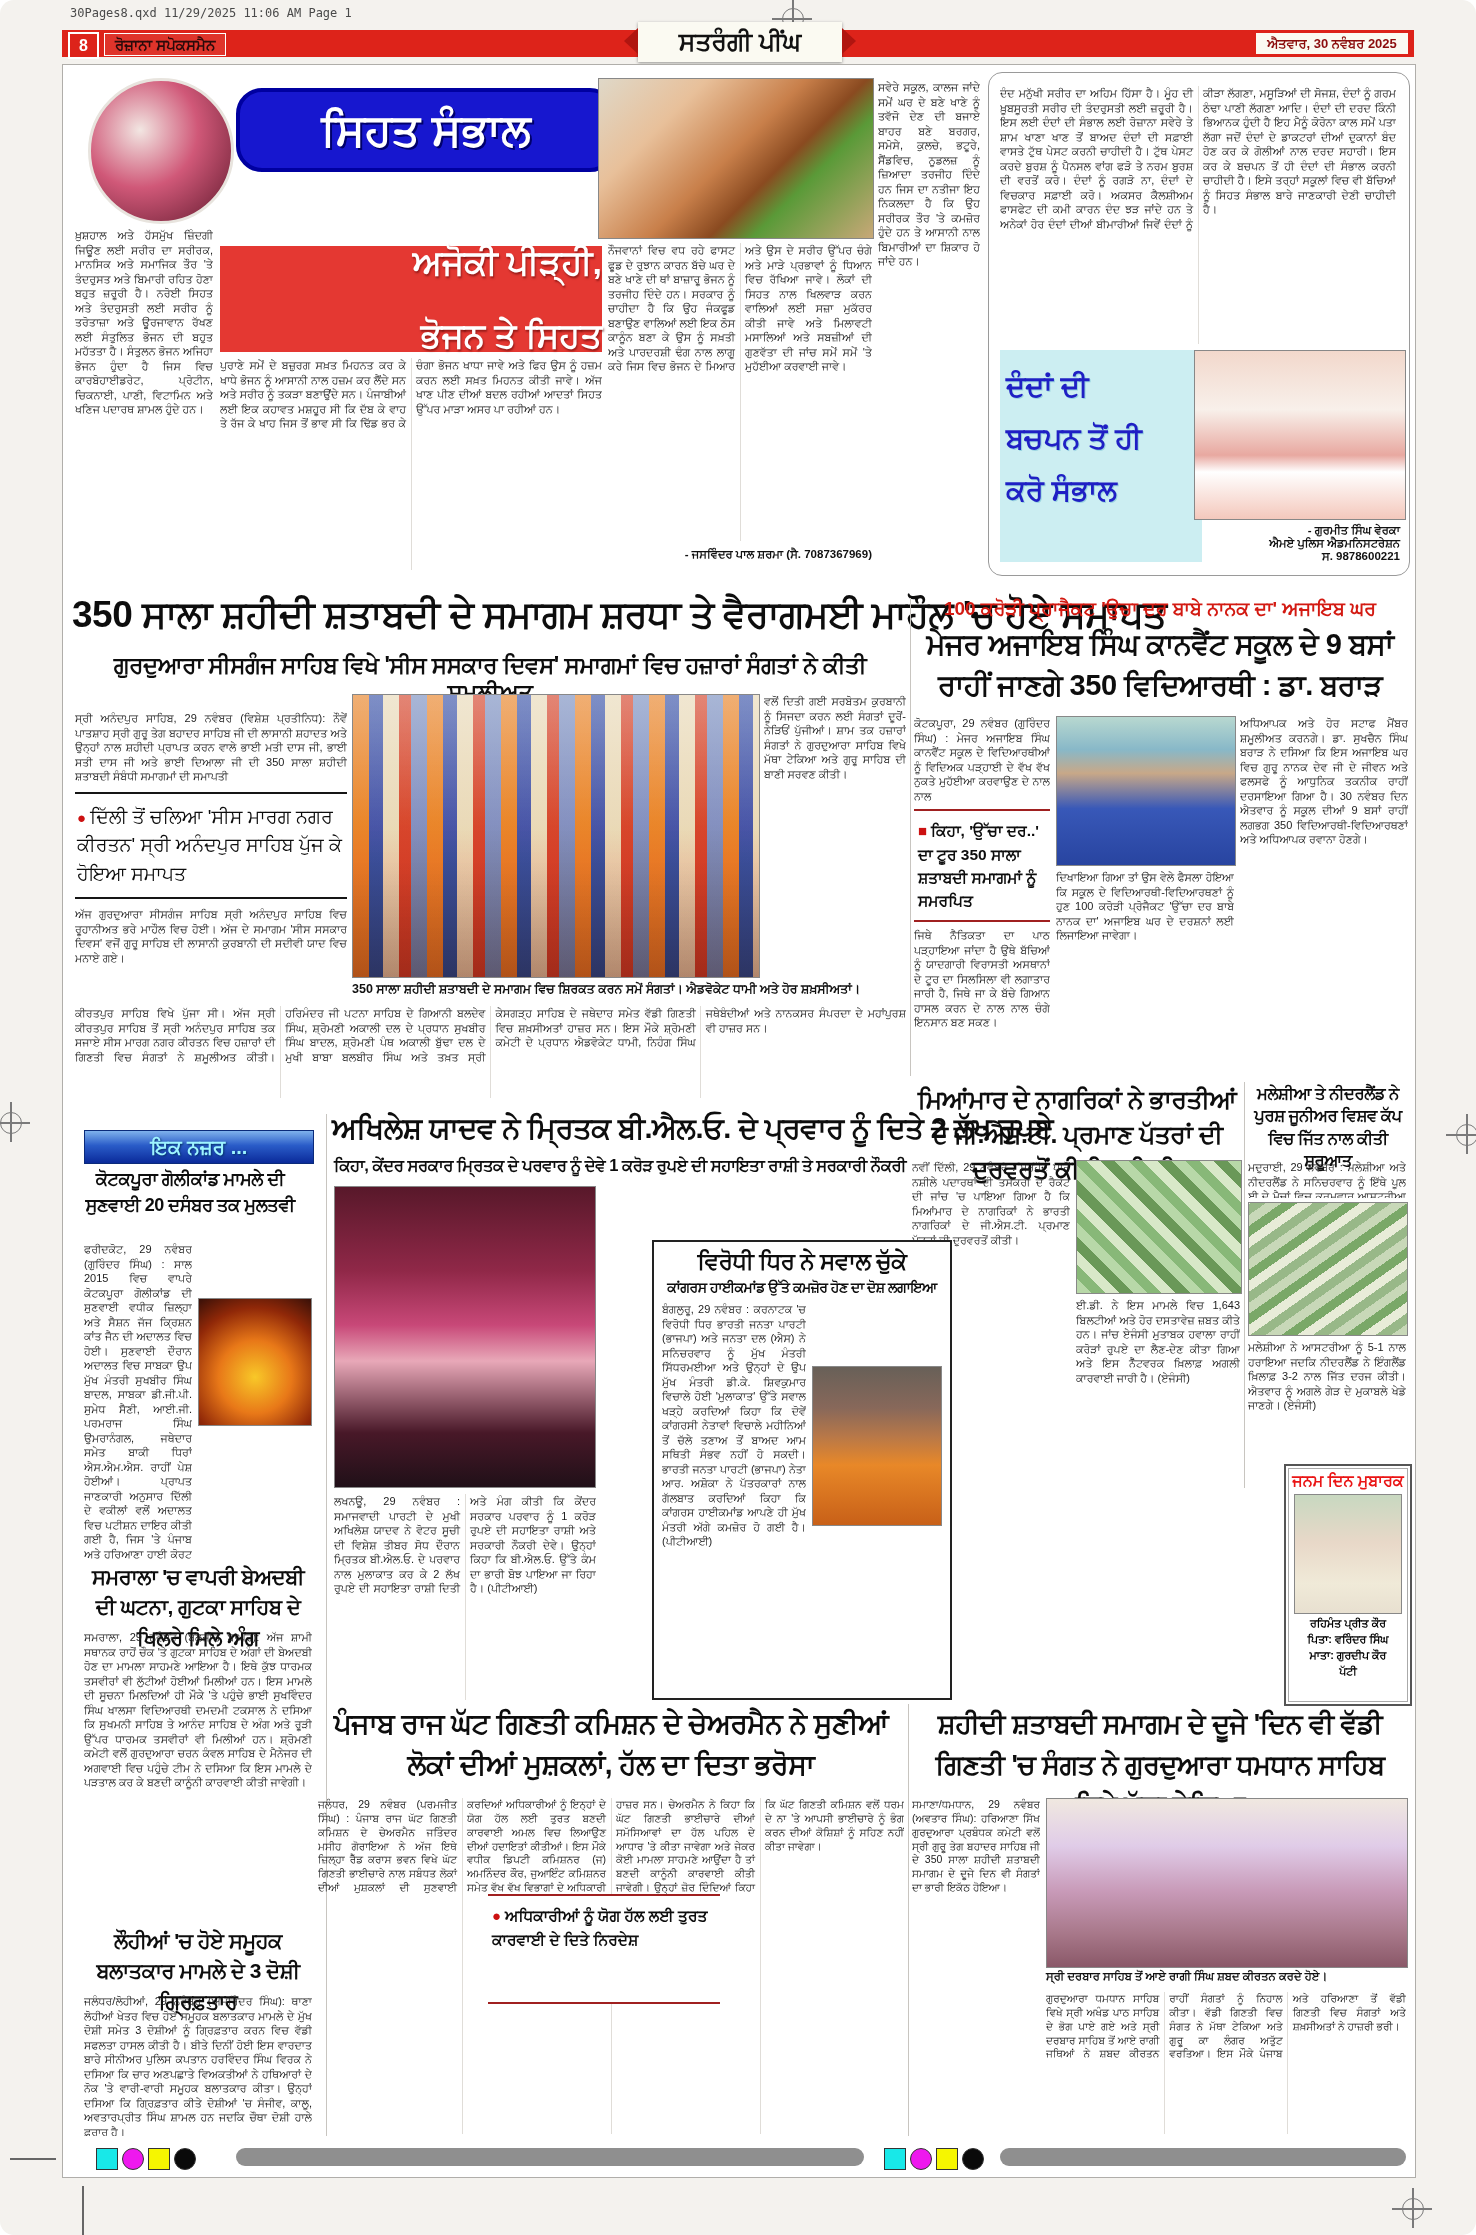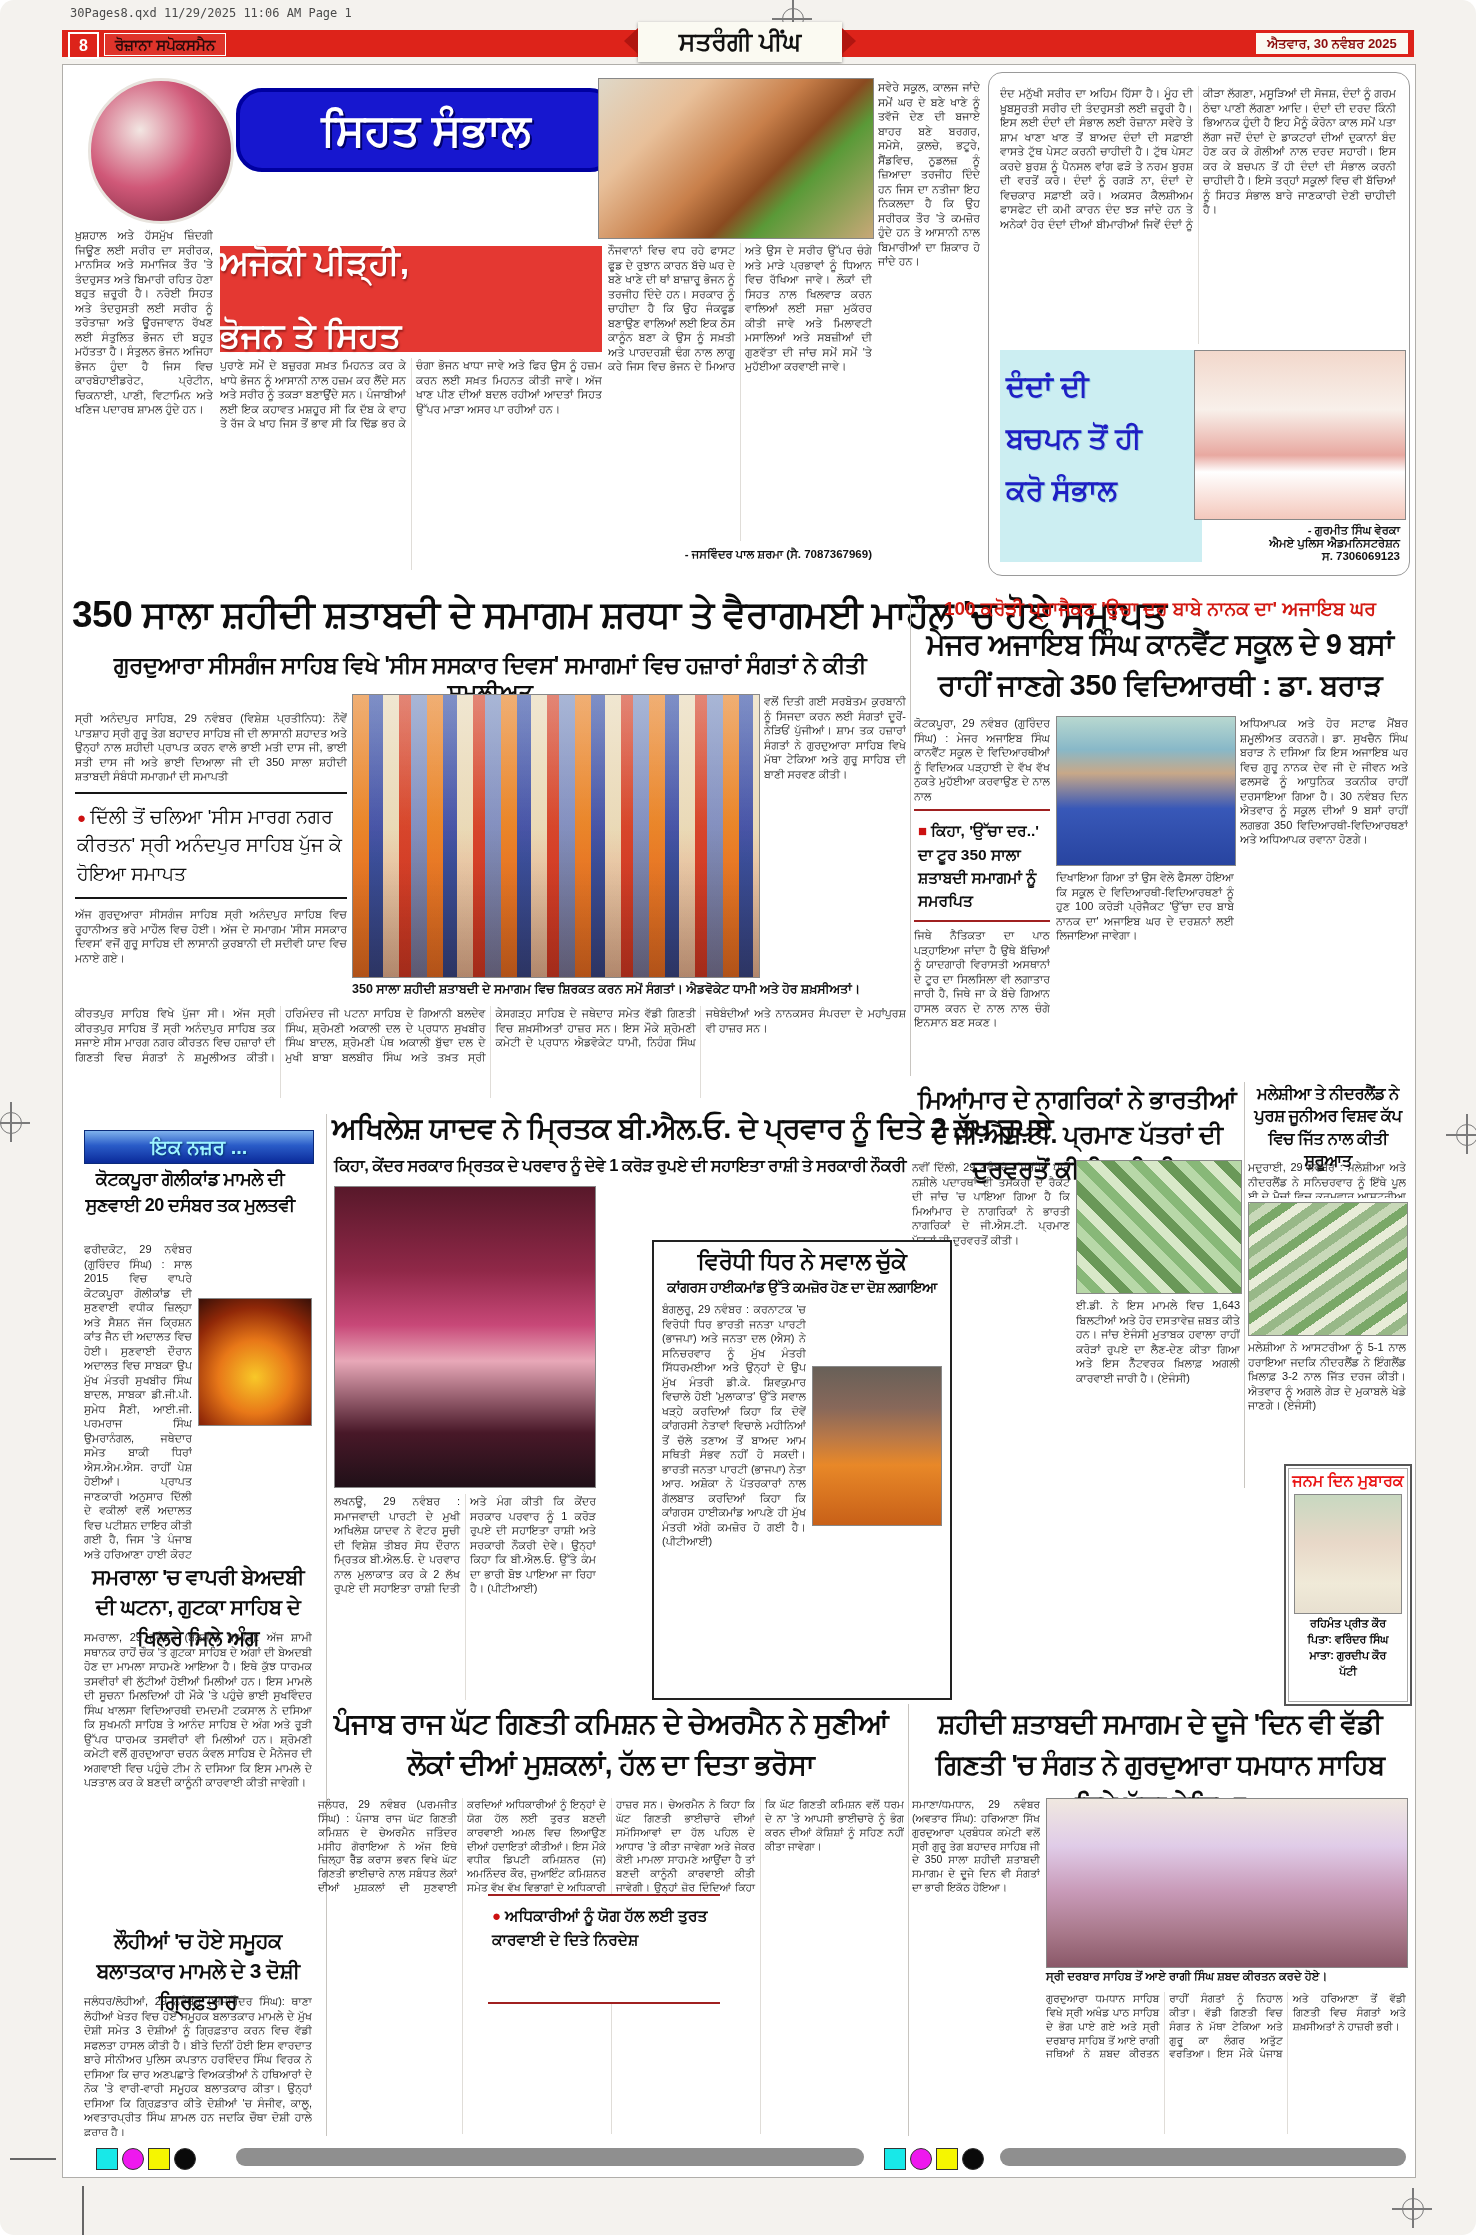--- a/index.html
+++ b/index.html
@@ -29,21 +29,21 @@
   
   .bodytxt{font-size:11px;line-height:1.32;text-align:justify;color:#1c1c1c;overflow:hidden;
     column-gap:10px;column-rule:1px solid #e0ddd8;}
   .headline{font-weight:bold;color:#0d0d0d;text-align:center;letter-spacing:-0.5px;}
   .caption{font-weight:bold;font-size:12.5px;color:#111;}
   
   .blue-banner{background:#1717cf;border:4px solid #0000a0;border-radius:26px;color:#fff;
     display:flex;align-items:center;justify-content:center;font-weight:bold;font-size:44px;
     text-shadow:2px 2px 0 #00006a;}
   .red-box{background:#e43832;color:#fff;font-weight:bold;font-size:34px;text-align:center;
-    display:flex;flex-direction:column;align-items:flex-start;justify-content:center;line-height:1.45;
+    display:flex;flex-direction:column;align-items:flex-end;justify-content:center;line-height:1.45;
     text-shadow:1px 2px 2px rgba(80,0,0,.5);gap:24px;}
   .cyan-box{background:#cceef2;color:#1f1fc4;font-weight:bold;font-size:29px;line-height:1.8;
     padding:10px 6px;text-shadow:1px 1px 0 #9ad4e0;}
   .quote-box{border-top:2.5px solid #151515;border-bottom:2.5px solid #151515;padding:9px 2px;
     font-weight:normal;font-size:19px;line-height:1.5;color:#0d0d0d;margin:8px 0;}
   .quote-box-red{border-top:2.5px solid #a02020;border-bottom:2.5px solid #a02020;background:#fff;
     padding:8px 4px;font-weight:bold;font-size:15.5px;line-height:1.5;color:#0d0d0d;}
   .bullet{color:#cc1111;font-size:15px;margin-right:4px;}
   .kicker{color:#d31a12;font-weight:bold;font-size:19px;text-align:center;white-space:nowrap;}
   .iknazar{background:linear-gradient(180deg,#7fb2ec 0%,#2a5cc8 45%,#0a2a9a 100%);
@@ -97,21 +97,21 @@
   <div class="abs bodytxt" style="left:1000px;top:86px;width:396px;height:258px;column-count:2;">ਦੰਦ ਮਨੁੱਖੀ ਸਰੀਰ ਦਾ ਅਹਿਮ ਹਿੱਸਾ ਹੈ। ਮੂੰਹ ਦੀ ਖ਼ੂਬਸੂਰਤੀ ਸਰੀਰ ਦੀ ਤੰਦਰੁਸਤੀ ਲਈ ਜ਼ਰੂਰੀ ਹੈ। ਇਸ ਲਈ ਦੰਦਾਂ ਦੀ ਸੰਭਾਲ ਲਈ ਰੋਜ਼ਾਨਾ ਸਵੇਰੇ ਤੇ ਸ਼ਾਮ ਖਾਣਾ ਖਾਣ ਤੋਂ ਬਾਅਦ ਦੰਦਾਂ ਦੀ ਸਫ਼ਾਈ ਵਾਸਤੇ ਟੁੱਥ ਪੇਸਟ ਕਰਨੀ ਚਾਹੀਦੀ ਹੈ। ਟੁੱਥ ਪੇਸਟ ਕਰਦੇ ਬੁਰਸ਼ ਨੂੰ ਪੈਨਸਲ ਵਾਂਗ ਫੜੋ ਤੇ ਨਰਮ ਬੁਰਸ਼ ਦੀ ਵਰਤੋਂ ਕਰੋ। ਦੰਦਾਂ ਨੂੰ ਰਗੜੋ ਨਾ, ਦੰਦਾਂ ਦੇ ਵਿਚਕਾਰ ਸਫ਼ਾਈ ਕਰੋ। ਅਕਸਰ ਕੈਲਸ਼ੀਅਮ ਫਾਸਫੇਟ ਦੀ ਕਮੀ ਕਾਰਨ ਦੰਦ ਝੜ ਜਾਂਦੇ ਹਨ ਤੇ ਅਨੇਕਾਂ ਹੋਰ ਦੰਦਾਂ ਦੀਆਂ ਬੀਮਾਰੀਆਂ ਜਿਵੇਂ ਦੰਦਾਂ ਨੂੰ ਕੀੜਾ ਲੱਗਣਾ, ਮਸੂੜਿਆਂ ਦੀ ਸੋਜਸ਼, ਦੰਦਾਂ ਨੂੰ ਗਰਮ ਠੰਢਾ ਪਾਣੀ ਲੱਗਣਾ ਆਦਿ। ਦੰਦਾਂ ਦੀ ਦਰਦ ਕਿੰਨੀ ਭਿਆਨਕ ਹੁੰਦੀ ਹੈ ਇਹ ਮੈਨੂੰ ਕੋਰੋਨਾ ਕਾਲ ਸਮੇਂ ਪਤਾ ਲੱਗਾ ਜਦੋਂ ਦੰਦਾਂ ਦੇ ਡਾਕਟਰਾਂ ਦੀਆਂ ਦੁਕਾਨਾਂ ਬੰਦ ਹੋਣ ਕਰ ਕੇ ਗੋਲੀਆਂ ਨਾਲ ਦਰਦ ਸਹਾਰੀ। ਇਸ ਕਰ ਕੇ ਬਚਪਨ ਤੋਂ ਹੀ ਦੰਦਾਂ ਦੀ ਸੰਭਾਲ ਕਰਨੀ ਚਾਹੀਦੀ ਹੈ। ਇਸੇ ਤਰ੍ਹਾਂ ਸਕੂਲਾਂ ਵਿਚ ਵੀ ਬੱਚਿਆਂ ਨੂੰ ਸਿਹਤ ਸੰਭਾਲ ਬਾਰੇ ਜਾਣਕਾਰੀ ਦੇਣੀ ਚਾਹੀਦੀ ਹੈ।</div>
   <div class="abs cyan-box" style="left:1000px;top:350px;width:190px;height:192px;">
     <div>ਦੰਦਾਂ ਦੀ</div>
     <div>ਬਚਪਨ ਤੋਂ ਹੀ</div>
     <div>ਕਰੋ ਸੰਭਾਲ</div>
   </div>
   <div class="abs photo" style="left:1194px;top:350px;width:210px;height:168px;background:linear-gradient(180deg,#f2d8cc 0%,#f8f0ea 35%,#e8a8a0 62%,#ffffff 72%,#f4c8bc 100%);"></div>
   <div class="abs sig" style="left:1194px;top:524px;width:206px;">
     <div>- ਗੁਰਮੀਤ ਸਿੰਘ ਵੇਰਕਾ</div>
     <div>ਐਮਏ ਪੁਲਿਸ ਐਡਮਨਿਸਟਰੇਸ਼ਨ</div>
-    <div>ਸ. 7306069123</div>
+    <div>ਸ. 9878600221</div>
   </div>
 
   <div class="abs headline" style="left:72px;top:594px;width:836px;font-size:37px;white-space:nowrap;">350 ਸਾਲਾ ਸ਼ਹੀਦੀ ਸ਼ਤਾਬਦੀ ਦੇ ਸਮਾਗਮ ਸ਼ਰਧਾ ਤੇ ਵੈਰਾਗਮਈ ਮਾਹੌਲ 'ਚ ਹੋਏ ਸਮਾਪਤ</div>
   <div class="abs headline" style="left:72px;top:652px;width:836px;font-size:23px;">ਗੁਰਦੁਆਰਾ ਸੀਸਗੰਜ ਸਾਹਿਬ ਵਿਖੇ 'ਸੀਸ ਸਸਕਾਰ ਦਿਵਸ' ਸਮਾਗਮਾਂ ਵਿਚ ਹਜ਼ਾਰਾਂ ਸੰਗਤਾਂ ਨੇ ਕੀਤੀ ਸ਼ਮੂਲੀਅਤ</div>
   <div class="abs" style="left:75px;top:694px;width:272px;height:404px;overflow:hidden;">
     <div class="bodytxt" style="height:auto;margin-top:17px;">ਸ੍ਰੀ ਅਨੰਦਪੁਰ ਸਾਹਿਬ, 29 ਨਵੰਬਰ (ਵਿਸ਼ੇਸ਼ ਪ੍ਰਤੀਨਿਧ): ਨੌਵੇਂ ਪਾਤਸ਼ਾਹ ਸ੍ਰੀ ਗੁਰੂ ਤੇਗ ਬਹਾਦਰ ਸਾਹਿਬ ਜੀ ਦੀ ਲਾਸਾਨੀ ਸ਼ਹਾਦਤ ਅਤੇ ਉਨ੍ਹਾਂ ਨਾਲ ਸ਼ਹੀਦੀ ਪ੍ਰਾਪਤ ਕਰਨ ਵਾਲੇ ਭਾਈ ਮਤੀ ਦਾਸ ਜੀ, ਭਾਈ ਸਤੀ ਦਾਸ ਜੀ ਅਤੇ ਭਾਈ ਦਿਆਲਾ ਜੀ ਦੀ 350 ਸਾਲਾ ਸ਼ਹੀਦੀ ਸ਼ਤਾਬਦੀ ਸੰਬੰਧੀ ਸਮਾਗਮਾਂ ਦੀ ਸਮਾਪਤੀ</div>
     <div class="quote-box"><span class="bullet">●</span><span>ਦਿੱਲੀ ਤੋਂ ਚਲਿਆ 'ਸੀਸ ਮਾਰਗ ਨਗਰ ਕੀਰਤਨ' ਸ੍ਰੀ ਅਨੰਦਪੁਰ ਸਾਹਿਬ ਪੁੱਜ ਕੇ ਹੋਇਆ ਸਮਾਪਤ</span></div>
     <div class="bodytxt" style="height:auto;">ਅੱਜ ਗੁਰਦੁਆਰਾ ਸੀਸਗੰਜ ਸਾਹਿਬ ਸ੍ਰੀ ਅਨੰਦਪੁਰ ਸਾਹਿਬ ਵਿਚ ਰੂਹਾਨੀਅਤ ਭਰੇ ਮਾਹੌਲ ਵਿਚ ਹੋਈ। ਅੱਜ ਦੇ ਸਮਾਗਮ 'ਸੀਸ ਸਸਕਾਰ ਦਿਵਸ' ਵਜੋਂ ਗੁਰੂ ਸਾਹਿਬ ਦੀ ਲਾਸਾਨੀ ਕੁਰਬਾਨੀ ਦੀ ਸਦੀਵੀ ਯਾਦ ਵਿਚ ਮਨਾਏ ਗਏ।</div>
   </div>
   <div class="abs photo" style="left:352px;top:694px;width:406px;height:282px;background:repeating-linear-gradient(90deg,#e8842a 0 16px,#3a54a8 16px 30px,#e8d9b8 30px 46px,#d4452c 46px 58px,#7a8fc0 58px 74px),linear-gradient(180deg,rgba(255,255,255,.35),rgba(60,20,10,.45));background-blend-mode:overlay;"></div>

